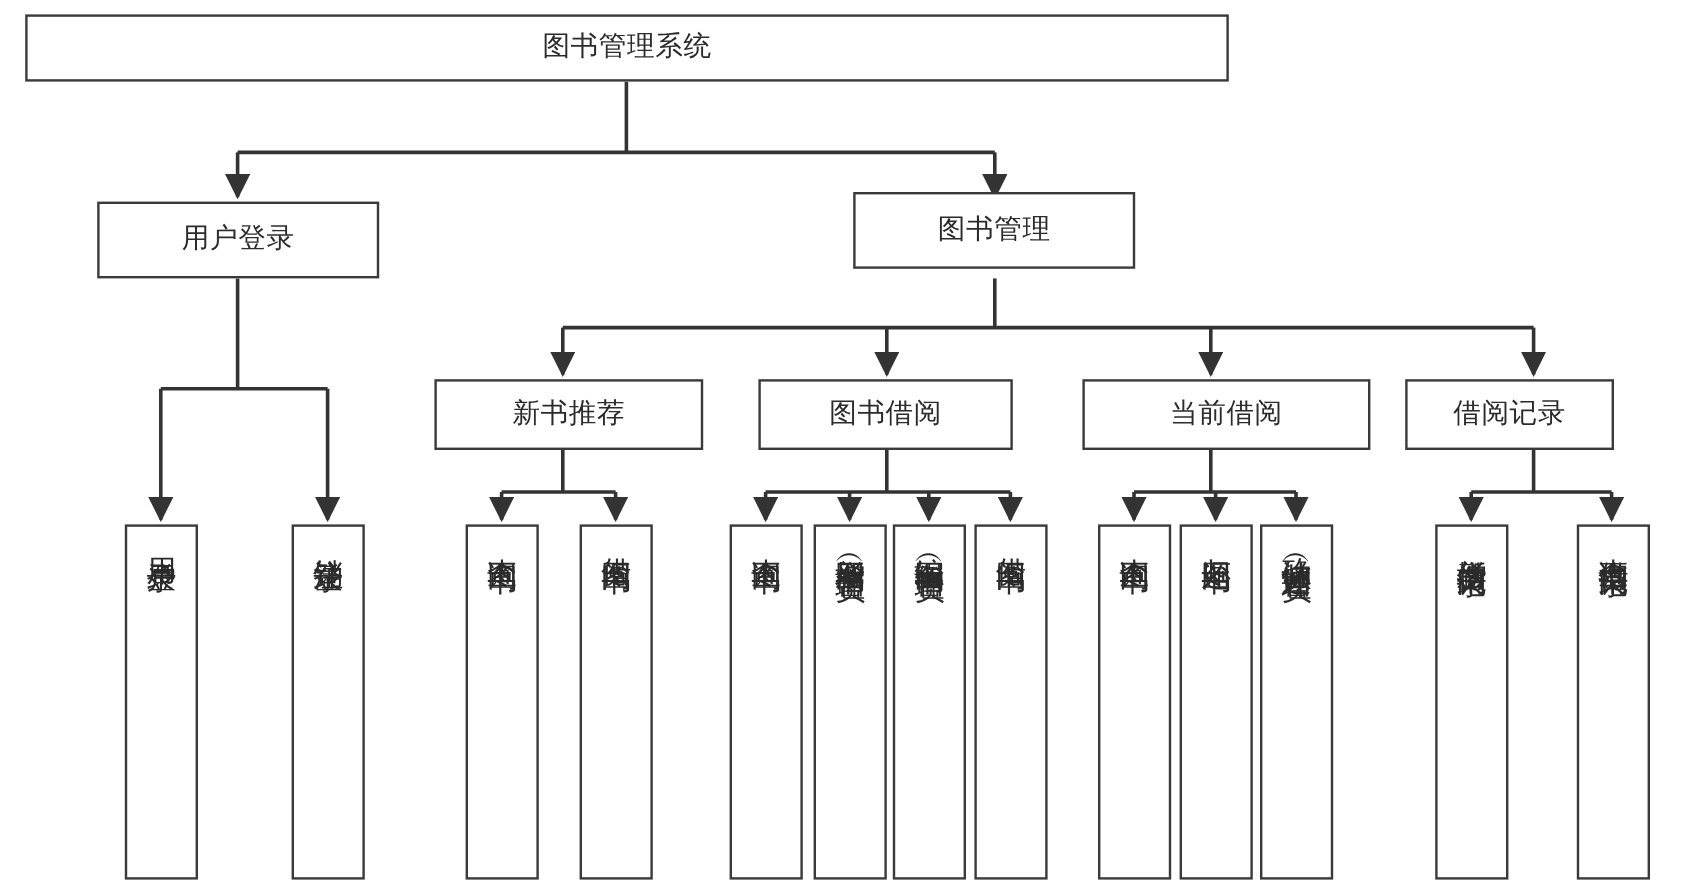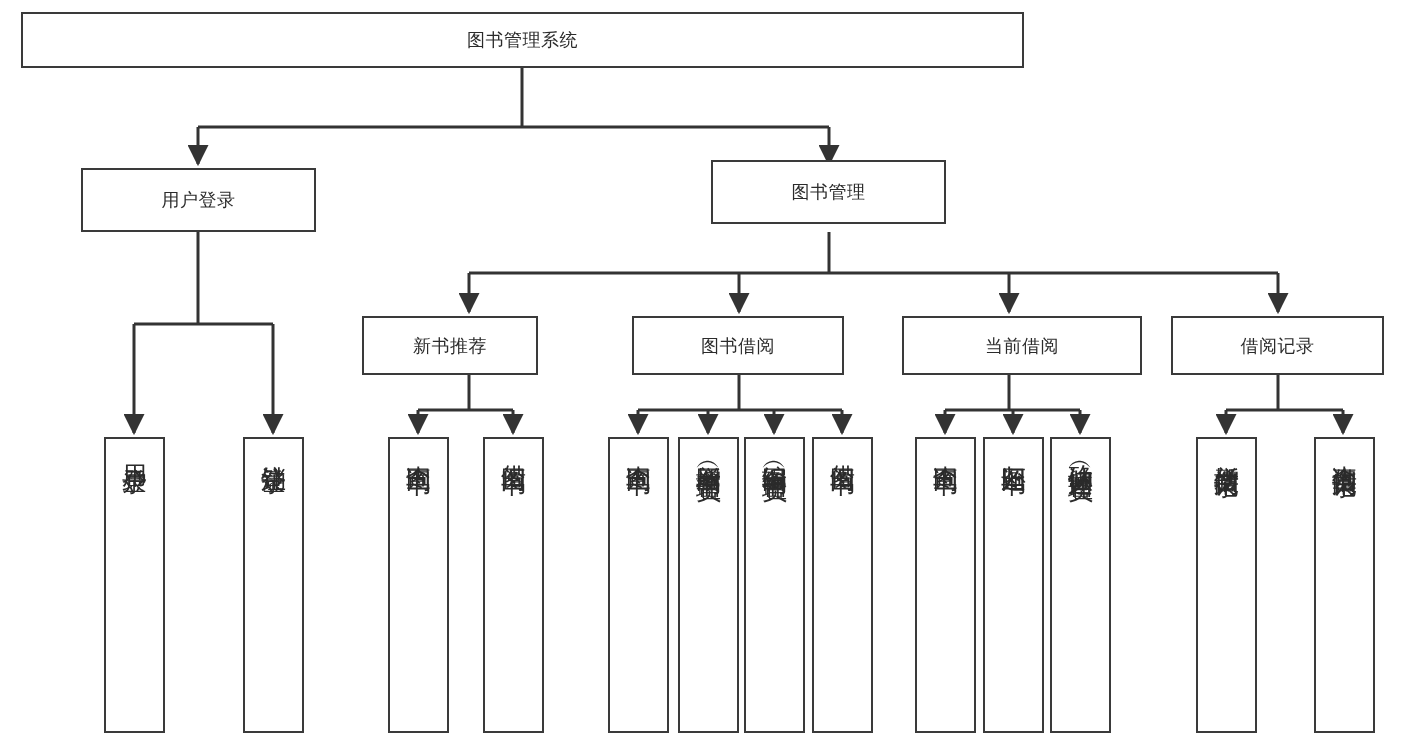--- a/index.html
+++ b/index.html
@@ -34,21 +34,21 @@
     color: #2b2b2b;
     z-index: 2;
   }
   .node .lbl {
     display: block;
     text-align: center;
     line-height: 1.18;
     white-space: pre;
   }
   .node.h .lbl {
-    font-size: 18px;
+    font-size: 23px;
     letter-spacing: 0.5px;
   }
   .node.v {
     align-items: flex-start;
     justify-content: center;
     padding-top: 6px;
   }
   .node.v .lbl {
     writing-mode: vertical-rl;
     text-orientation: upright;
@@ -126,30 +126,30 @@
     <span class="lbl">图书管理系统</span>
   </div>
 
   <div class="node h" style="left: 81px; top: 168px; width: 235px; height: 64px;">
     <span class="lbl">用户登录</span>
   </div>
   <div class="node h" style="left: 711px; top: 160px; width: 235px; height: 64px;">
     <span class="lbl">图书管理</span>
   </div>
 
-  <div class="node h" style="left: 362px; top: 316px; width: 176px; height: 59px;">
+  <div class="node h" style="left: 362px; top: 316px; width: 224px; height: 59px;">
     <span class="lbl">新书推荐</span>
   </div>
   <div class="node h" style="left: 632px; top: 316px; width: 212px; height: 59px;">
     <span class="lbl">图书借阅</span>
   </div>
   <div class="node h" style="left: 902px; top: 316px; width: 240px; height: 59px;">
     <span class="lbl">当前借阅</span>
   </div>
-  <div class="node h" style="left: 1171px; top: 316px; width: 213px; height: 59px;">
+  <div class="node h" style="left: 1171px; top: 316px; width: 174px; height: 59px;">
     <span class="lbl">借阅记录</span>
   </div>
 
   <div class="node v" style="left: 104px; top: 437px; width: 61px; height: 296px;">
     <span class="lbl">用户登录</span>
   </div>
   <div class="node v" style="left: 243px; top: 437px; width: 61px; height: 296px;">
     <span class="lbl">注销登录</span>
   </div>
   <div class="node v" style="left: 388px; top: 437px; width: 61px; height: 296px;">

